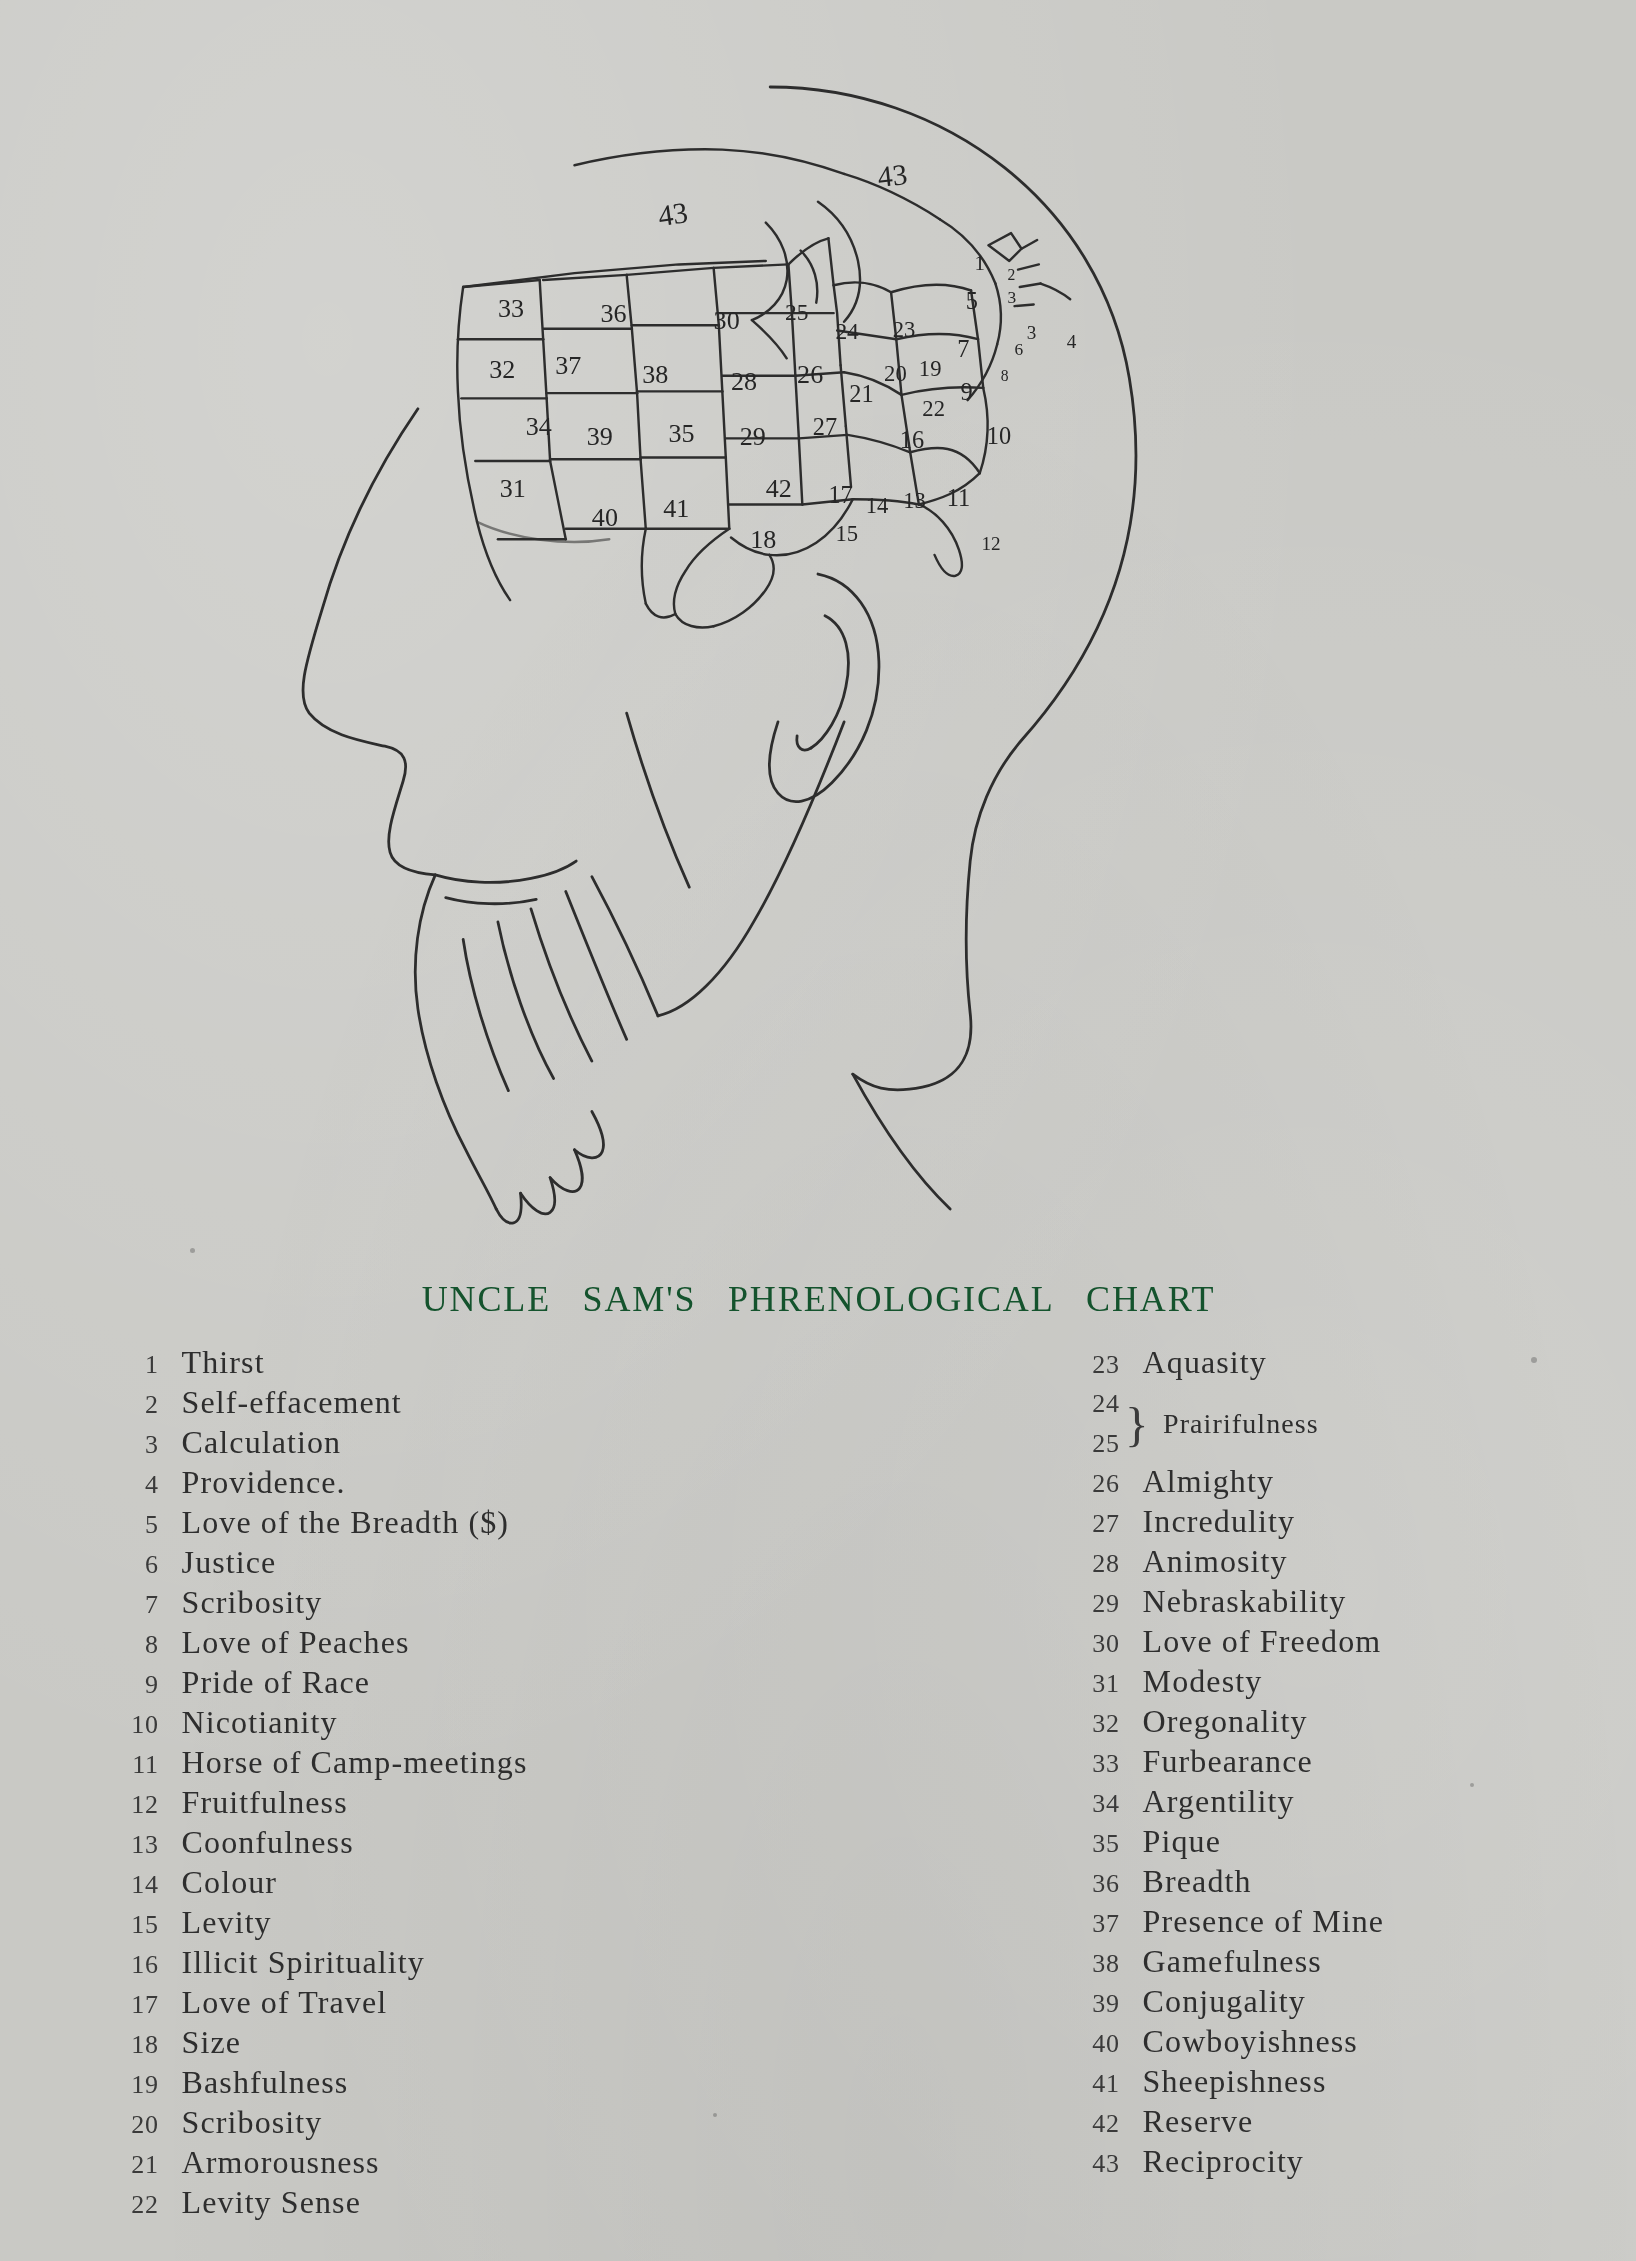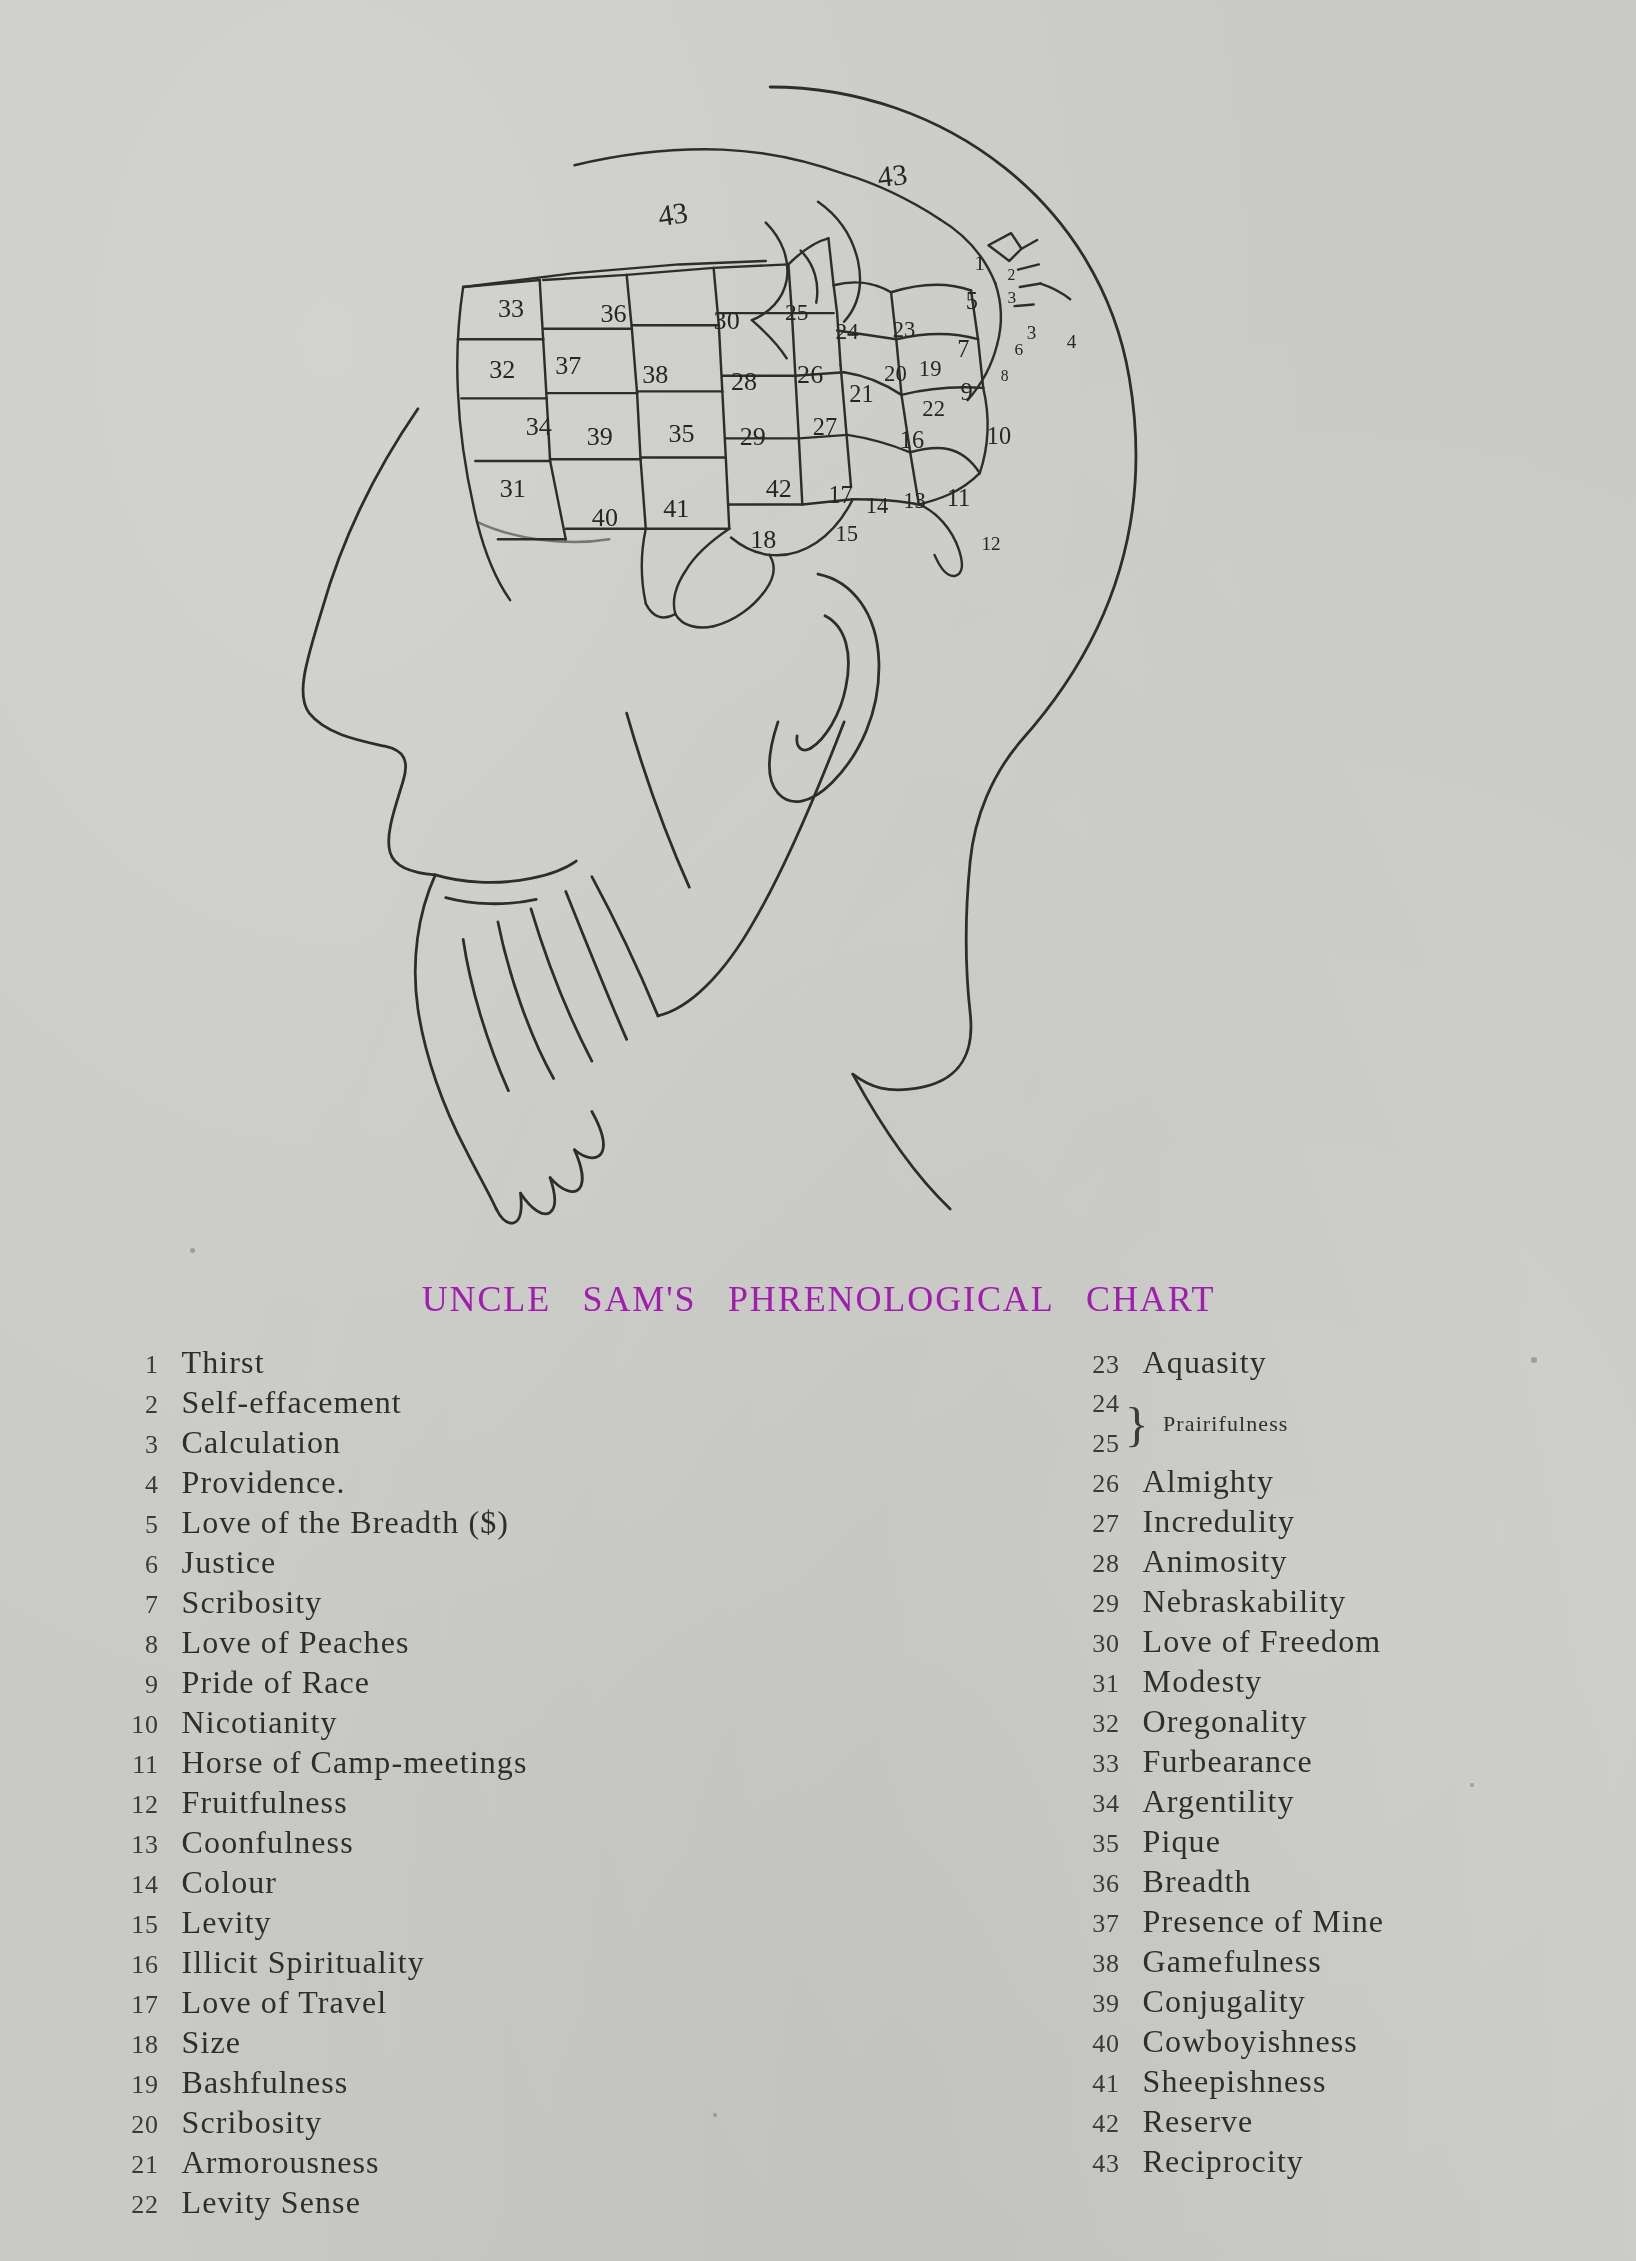--- a/index.html
+++ b/index.html
@@ -43,21 +43,21 @@
     display: block;
   }
   .chart-title {
     position: absolute;
     top: 1278px;
     left: 0;
     width: 100%;
     text-align: center;
     font-size: 36px;
     letter-spacing: 1.9px;
-    color: #a21caf;
+    color: #14532d;
     font-family: "Liberation Serif", serif;
   }
   .chart-title .word {
     margin: 0 15.7px;
   }
   .legend {
     position: absolute;
     top: 1344px;
     left: 0;
     width: 100%;
@@ -119,21 +119,21 @@
     line-height: 73px;
     color: #3a3a3a;
     font-family: "Liberation Serif", serif;
   }
   .brace-group .glabel {
     position: absolute;
     left: 106px;
     top: 0;
     height: 79px;
     line-height: 79px;
-    font-size: 22px;
+    font-size: 28px;
     letter-spacing: 1.1px;
     color: #2e2e2e;
     white-space: nowrap;
   }
   .map-num {
     font-family: "Liberation Serif", serif;
     fill: #262626;
   }
   .speck {
     position: absolute;

